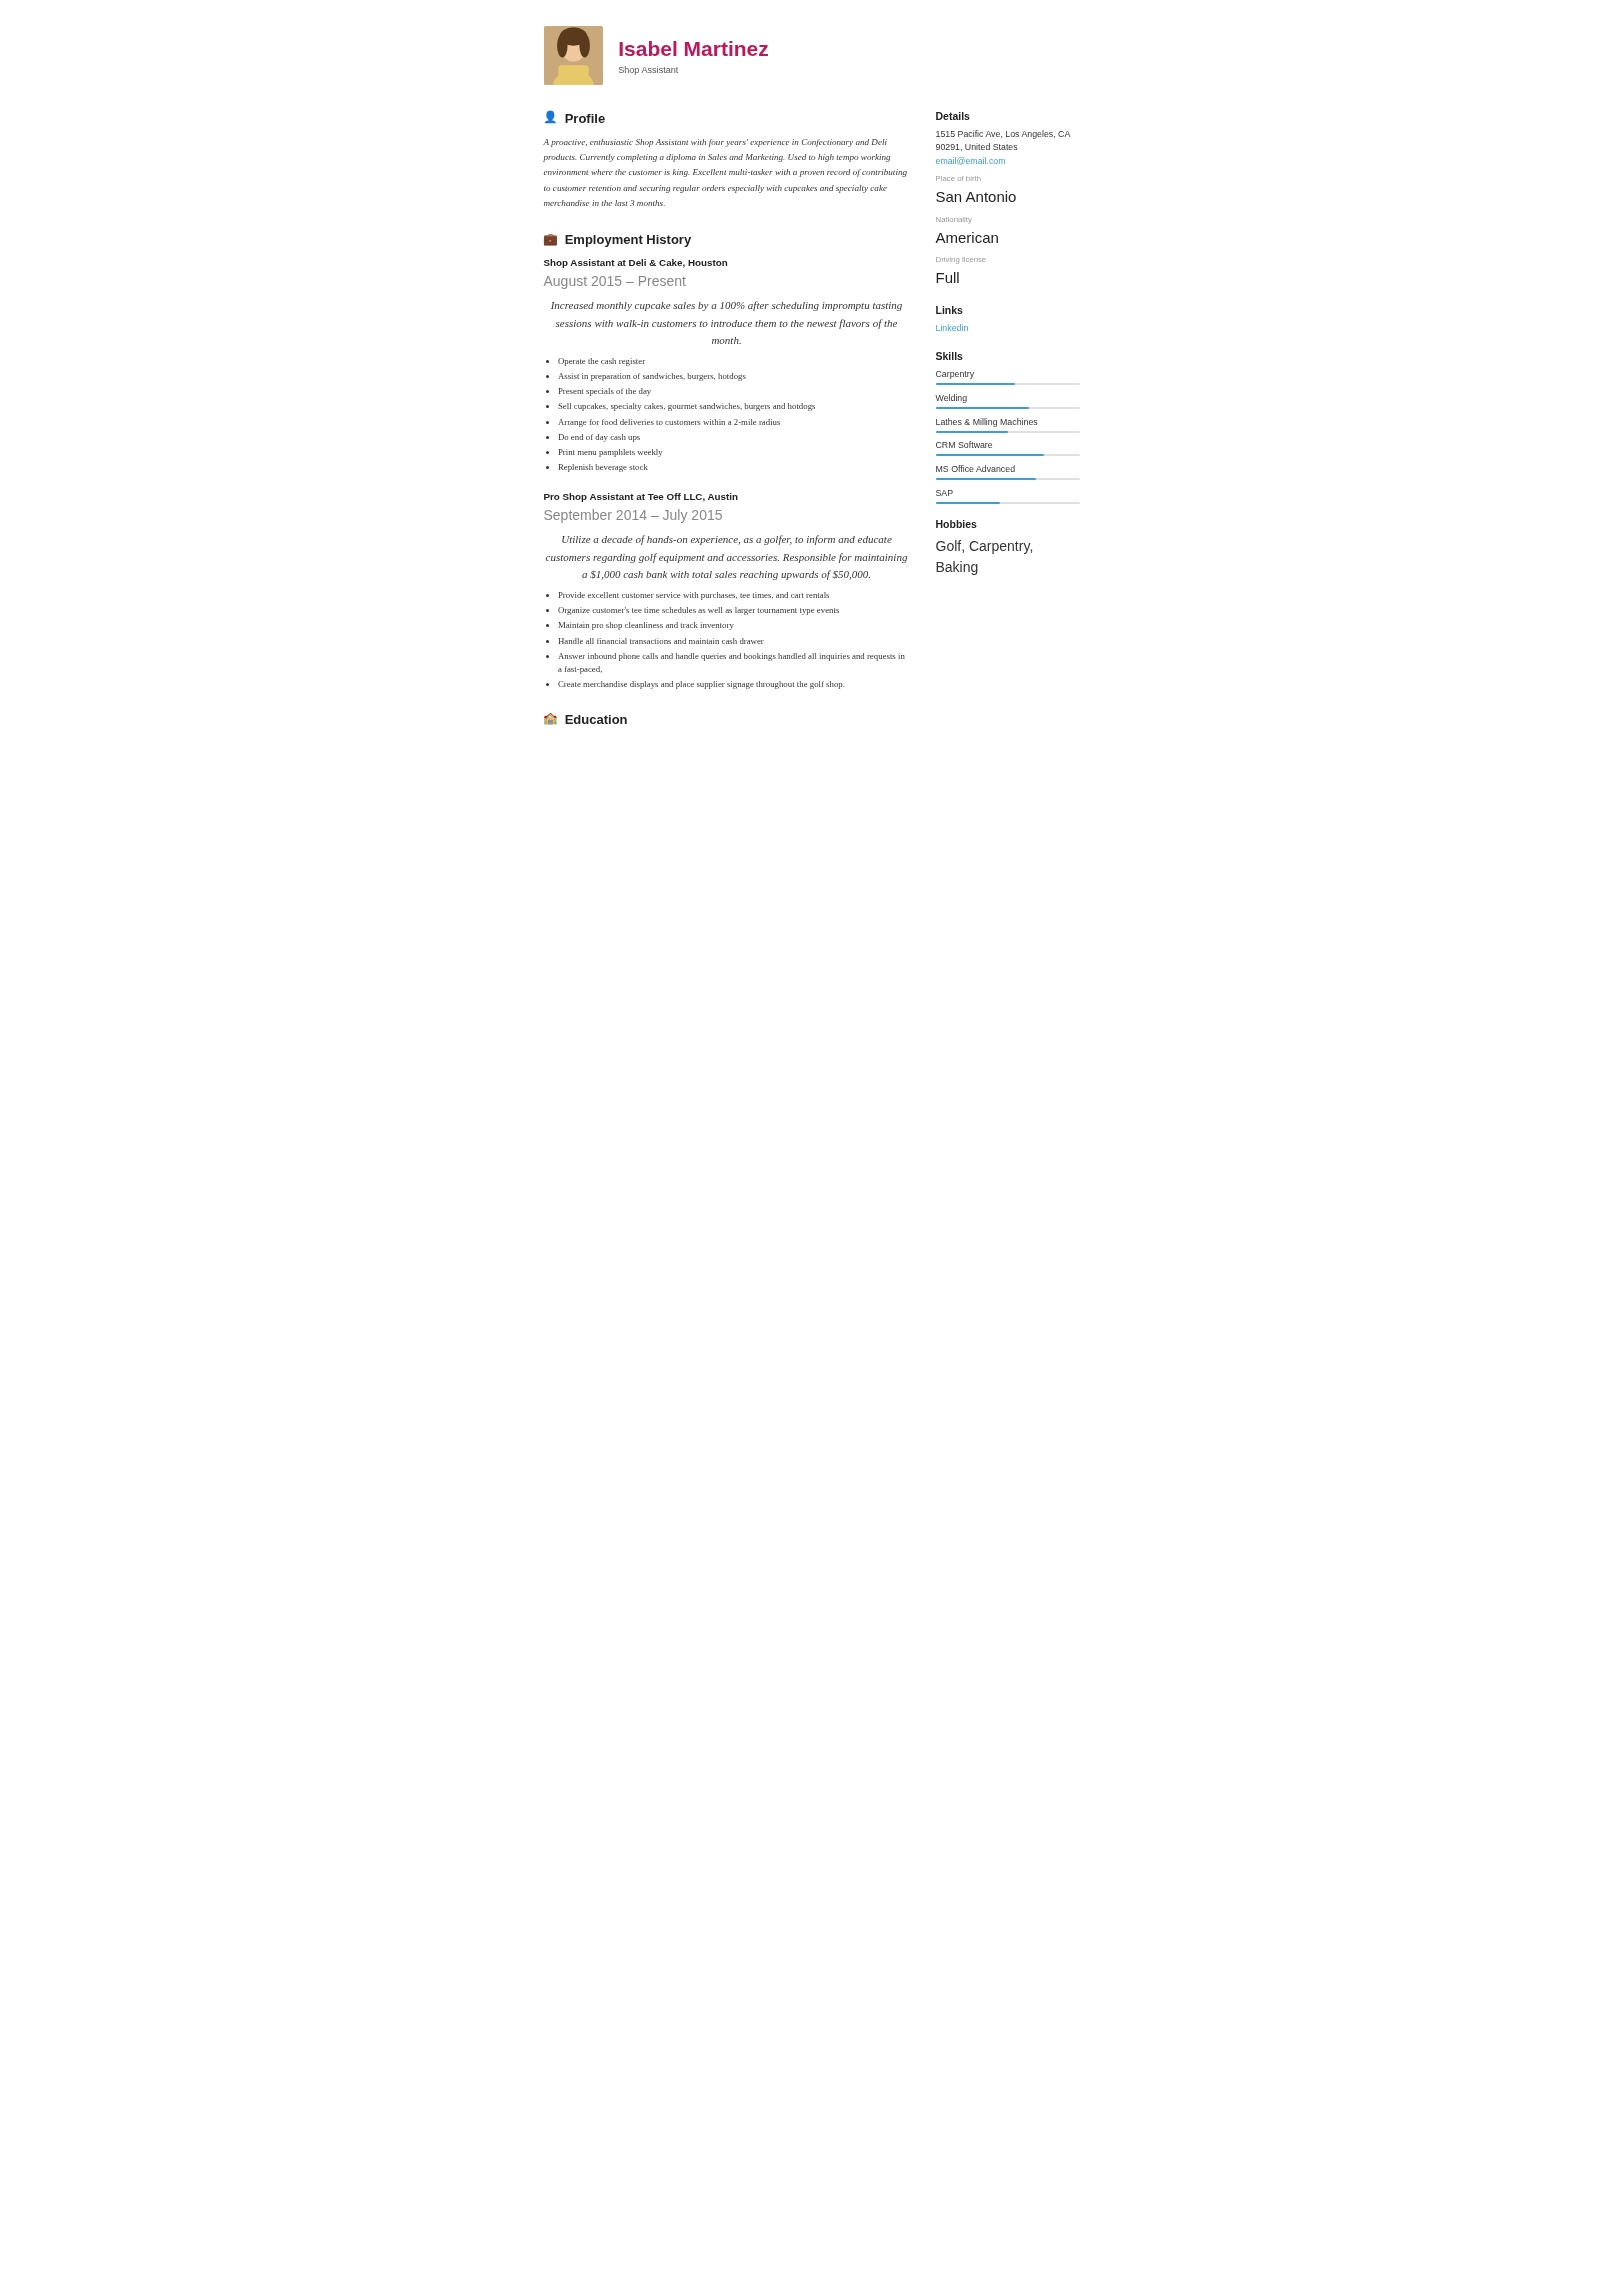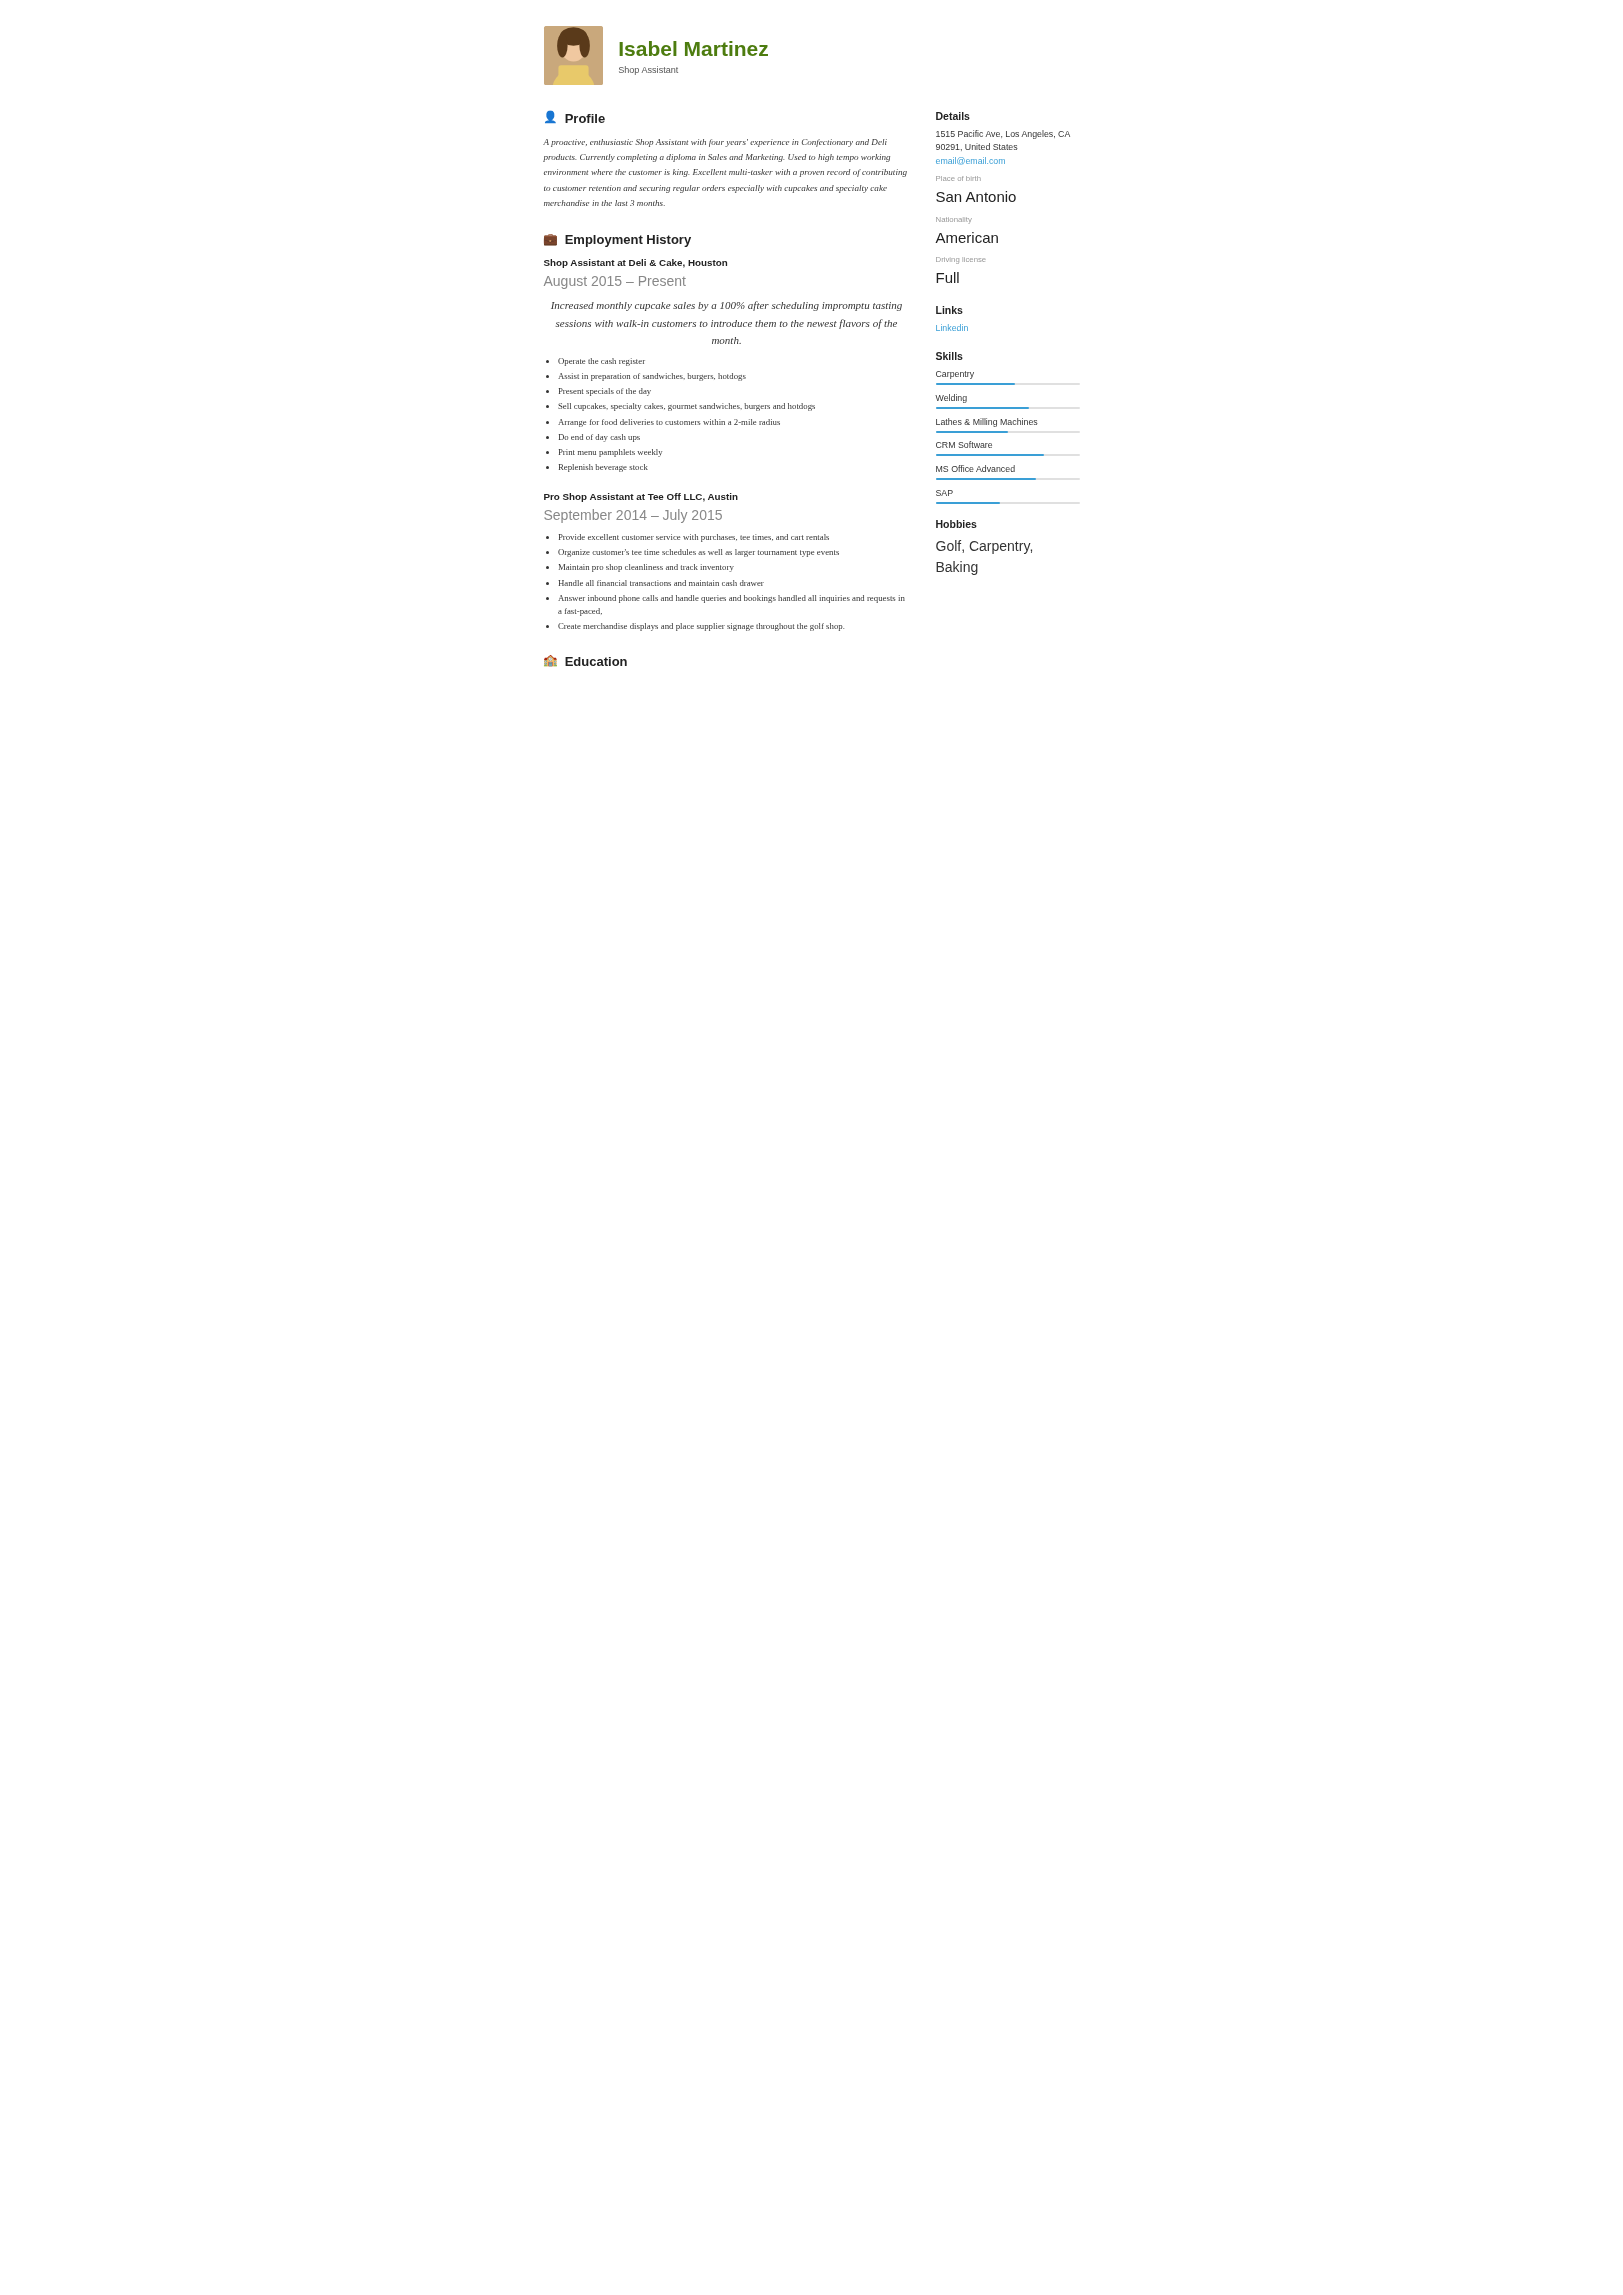--- a/index.html
+++ b/index.html
@@ -32,21 +32,21 @@
       overflow: hidden;
       flex-shrink: 0;
       display: flex;
       align-items: flex-end;
       justify-content: center;
     }
     
     .name-title h1 {
       font-size: 21px;
       font-weight: bold;
-      color: #4d7c0f;
+      color: #be185d;
       font-family: Arial, sans-serif;
     }
     .name-title .job-title {
       font-size: 9.1px;
       color: #555;
       font-family: Arial, sans-serif;
     }
 
     
     .main-layout {
@@ -255,20 +255,21 @@
             <li>Arrange for food deliveries to customers within a 2-mile radius</li>
             <li>Do end of day cash ups</li>
             <li>Print menu pamphlets weekly</li>
             <li>Replenish beverage stock</li>
           </ul>
         </div>
 
         <div class="emp-entry">
           <div class="emp-title">Pro Shop Assistant at Tee Off LLC, Austin</div>
           <div class="emp-dates">September 2014 – July 2015</div>
+          <div class="emp-desc">Utilize a decade of hands-on experience, as a golfer, to inform and educate customers regarding golf equipment and accessories. Responsible for maintaining a $1,000 cash bank with total sales reaching upwards of $50,000.</div>
           <ul class="emp-list">
             <li>Provide excellent customer service with purchases, tee times, and cart rentals</li>
             <li>Organize customer's tee time schedules as well as larger tournament type events</li>
             <li>Maintain pro shop cleanliness and track inventory</li>
             <li>Handle all financial transactions and maintain cash drawer</li>
             <li>Answer inbound phone calls and handle queries and bookings handled all inquiries and requests in a fast-paced,</li>
             <li>Create merchandise displays and place supplier signage throughout the golf shop.</li>
           </ul>
         </div>
       </div>

